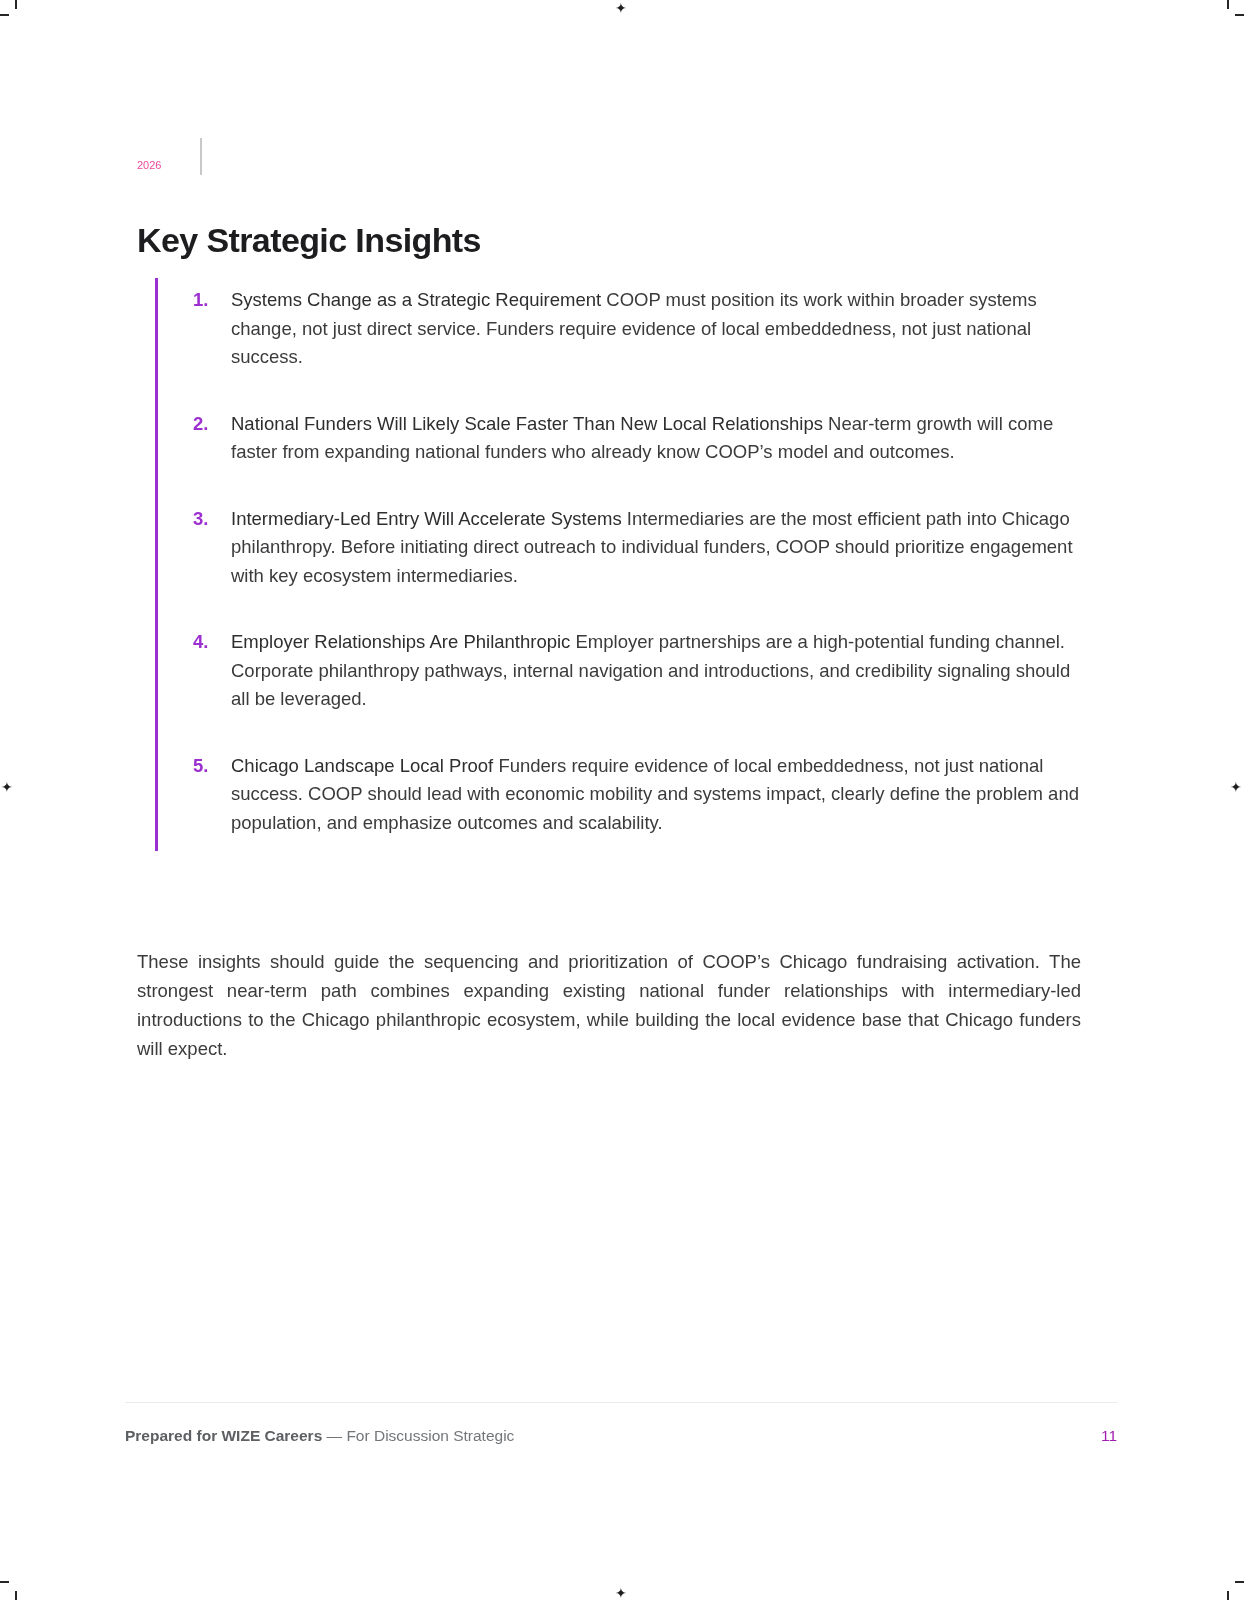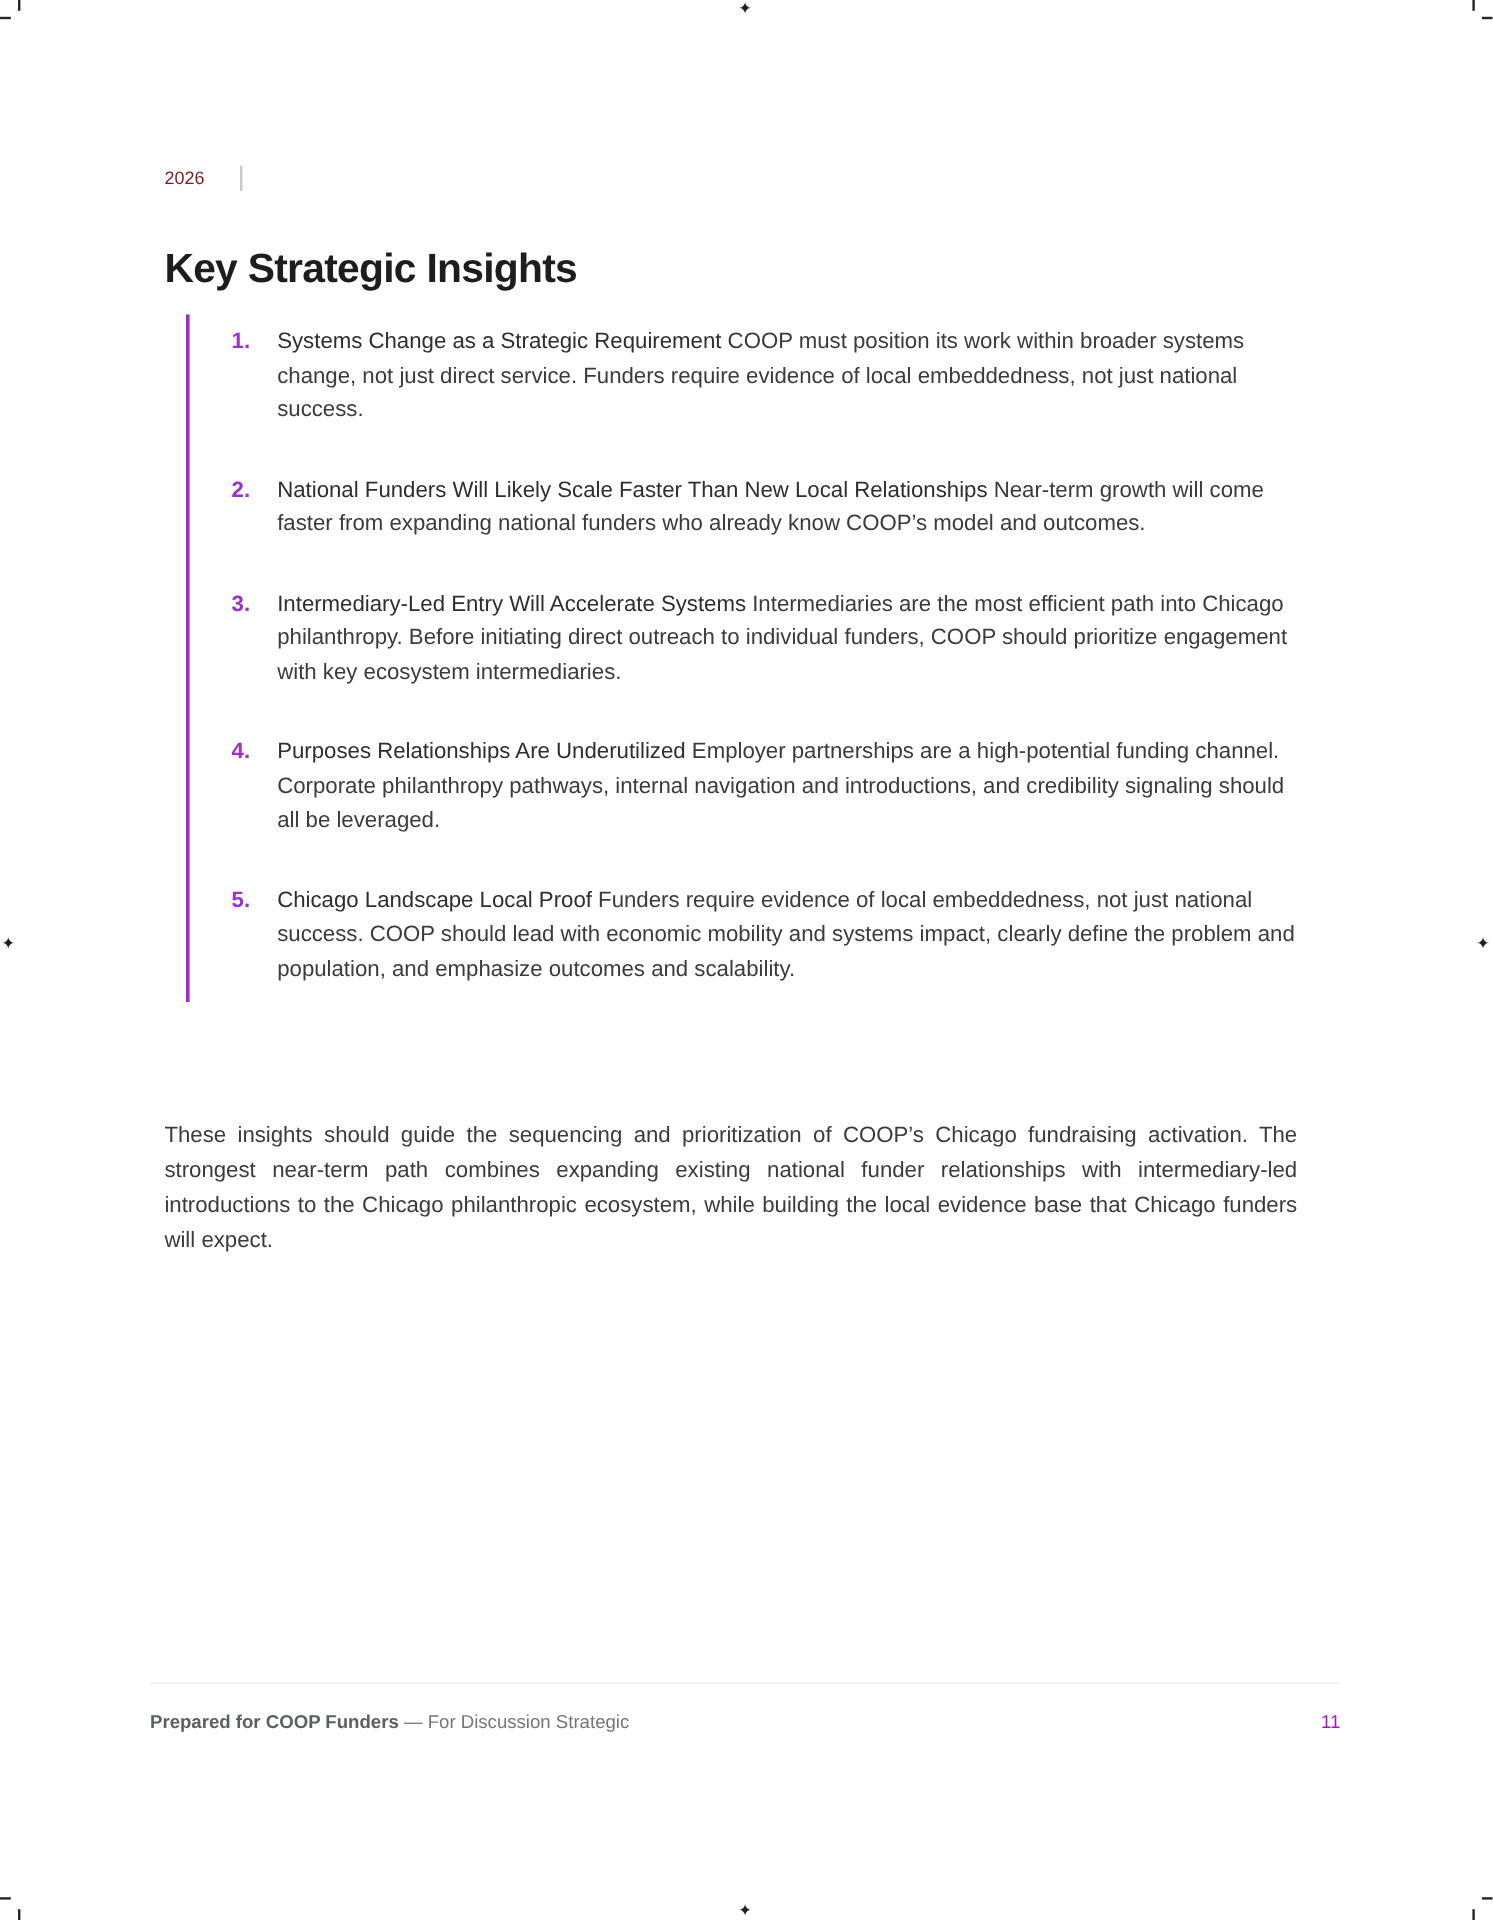--- a/index.html
+++ b/index.html
@@ -18,21 +18,21 @@
     position: absolute;
     font-size: 14px;
     line-height: 14px;
     color: #1f1f1f;
     font-family: "DejaVu Sans", sans-serif;
   }
   
   .content { padding: 138px 163px 0 137px; }
   .doc-header { display: flex; align-items: stretch; margin-bottom: 46px; }
   .doc-header .year {
-    color: #7f1d1d; font-size: 15px; line-height: 20px; padding-top: 1px; width: 63px;
+    color: #ec4899; font-size: 11px; line-height: 20px; padding-top: 1px; width: 63px; margin-top: 16px;
   }
   .doc-header .vrule { width: 2px; background: #c6c8ca; margin-right: 20px; }
   .doc-header .brand-block { color: #5d6165; font-size: 15px; line-height: 20px; }
   .doc-header .brand { font-weight: 700; color: #55595d; }
   .page-title {
     font-size: 34px;
     font-weight: 700;
     color: #1d1d1f;
     letter-spacing: -0.6px;
     margin-bottom: 18px;
@@ -123,32 +123,32 @@
         <p class="insight-text"><strong class="item-heading">National Funders Will Likely Scale Faster Than New Local Relationships</strong> <span>Near-term growth will come faster from expanding national funders who already know COOP’s model and outcomes.</span></p>
       </div>
 
       <div class="insight-item">
         <div class="insight-num">3.</div>
         <p class="insight-text"><strong class="item-heading">Intermediary-Led Entry Will Accelerate Systems</strong> <span>Intermediaries are the most efficient path into Chicago philanthropy. Before initiating direct outreach to individual funders, COOP should prioritize engagement with key ecosystem intermediaries.</span></p>
       </div>
 
       <div class="insight-item">
         <div class="insight-num">4.</div>
-        <p class="insight-text"><strong class="item-heading">Purposes Relationships Are Underutilized</strong> <span>Employer partnerships are a high-potential funding channel. Corporate philanthropy pathways, internal navigation and introductions, and credibility signaling should all be leveraged.</span></p>
+        <p class="insight-text"><strong class="item-heading">Employer Relationships Are Philanthropic</strong> <span>Employer partnerships are a high-potential funding channel. Corporate philanthropy pathways, internal navigation and introductions, and credibility signaling should all be leveraged.</span></p>
       </div>
 
       <div class="insight-item">
         <div class="insight-num">5.</div>
         <p class="insight-text"><strong class="item-heading">Chicago Landscape Local Proof</strong> <span>Funders require evidence of local embeddedness, not just national success. COOP should lead with economic mobility and systems impact, clearly define the problem and population, and emphasize outcomes and scalability.</span></p>
       </div>
 
     </div>
 
     <p class="closing">These insights should guide the sequencing and prioritization of COOP’s Chicago fundraising activation. The strongest near-term path combines expanding existing national funder relationships with intermediary-led introductions to the Chicago philanthropic ecosystem, while building the local evidence base that Chicago funders will expect.</p>
 
   </div>
 
   <div class="doc-footer">
-    <div><span class="prepared-bold">Prepared for COOP Funders</span><span> — For Discussion Strategic</span></div>
+    <div><span class="prepared-bold">Prepared for WIZE Careers</span><span> — For Discussion Strategic</span></div>
     <div class="page-num">11</div>
   </div>
 
 </div>
 
 </body></html>

